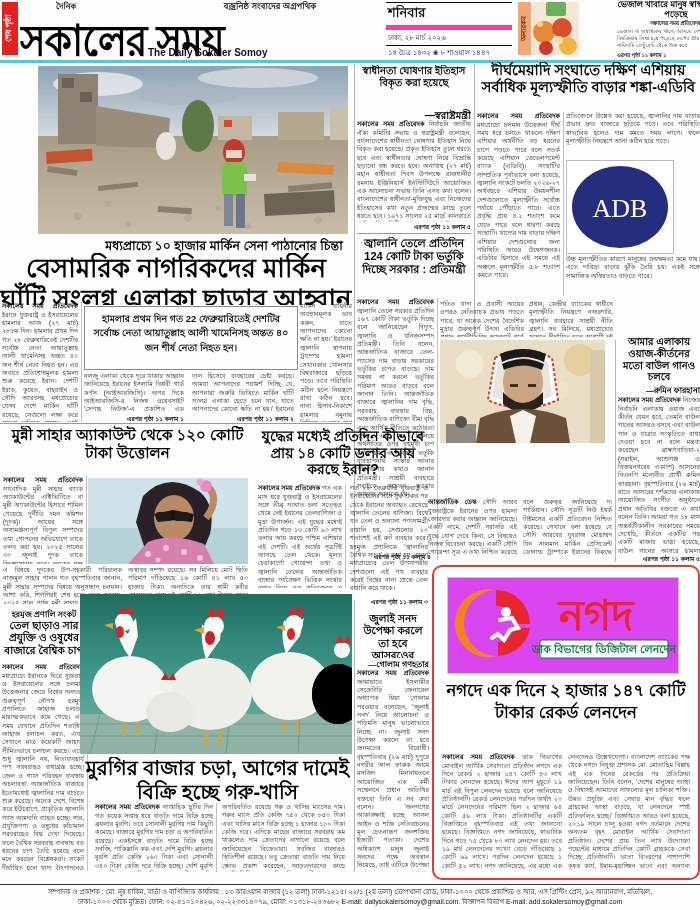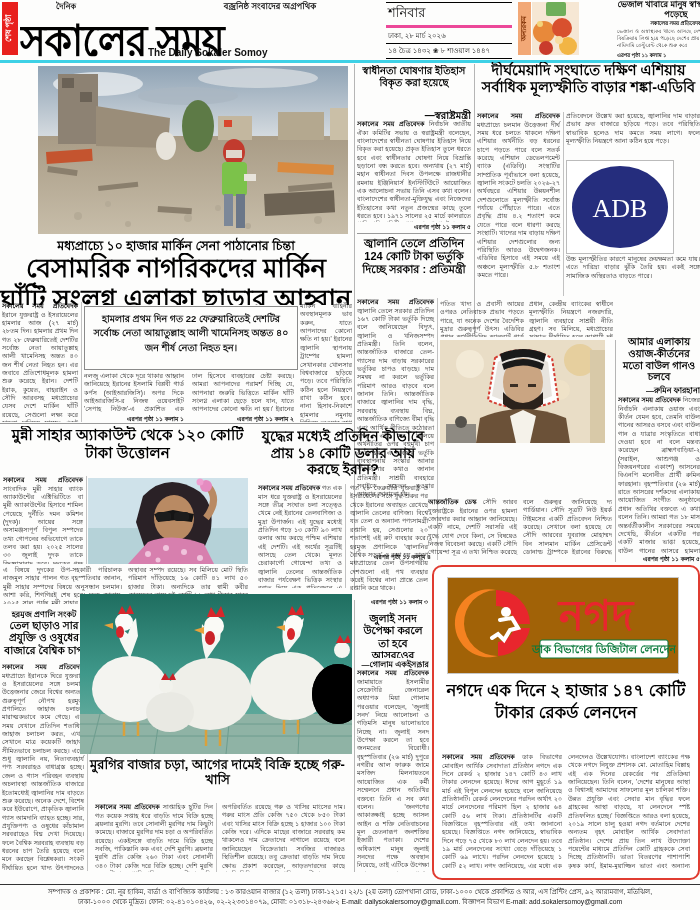--- a/index.html
+++ b/index.html
@@ -29,21 +29,21 @@
 <div id="page">
 
   <div class="abs" style="left:0;top:0;width:700px;height:60px;">
     <div class="abs vert-tab" style="left:2px;top:2px;width:16px;height:53px;background:#e8201d;color:#fff;font-size:8px;">শেষ পৃষ্ঠা</div>
     <div class="abs" style="left:56px;top:0;width:60px;height:10px;font-size:8px;font-weight:bold;">দৈনিক</div>
     <div class="abs" style="left:160px;top:0;width:220px;height:10px;font-size:8.5px;font-weight:bold;text-align:center;">বজ্রনিষ্ঠ সংবাদের অগ্রপথিক</div>
     <div class="abs masthead-logo" style="left:20px;top:7px;width:362px;height:44px;font-size:39px;white-space:nowrap;">সকালের সময়</div>
     <div class="abs" style="left:148px;top:47px;width:222px;height:12px;font-size:10px;font-weight:bold;text-align:left;">The Daily Sokaler Somoy</div>
 
     <div class="abs datebox" style="left:386px;top:2px;width:126px;height:56px;">
-      <div style="font-size:13px;font-weight:normal;padding:0 2px 1px 2px;border-bottom:3px solid #ec4899;">শনিবার</div>
+      <div style="font-size:13px;font-weight:bold;padding:0 2px 1px 2px;border-bottom:5px solid #ec4899;">শনিবার</div>
       <div class="row">ঢাকা, ২৮ মার্চ ২০২৬</div>
       <div class="row">১৪ চৈত্র ১৪৩২ ❀ ৮ শাওয়াল ১৪৪৭</div>
       <div class="row">বর্ষ ১০, সংখ্যা ৬৯</div>
 
     </div>
 
     <div class="abs vert-tab" style="left:518px;top:2px;width:13px;height:53px;background:#f2a876;color:#7c2d00;font-size:7px;">অন্যরকম</div>
     <div class="abs" style="left:532px;top:2px;width:47px;height:53px;">
       <svg width="47" height="53" viewBox="0 0 47 53">
         <rect width="47" height="53" fill="#f6e7d4"></rect>
@@ -115,21 +115,21 @@
           <circle cx="40" cy="150" r="4"></circle>
           <circle cx="90" cy="158" r="3"></circle>
           <circle cx="150" cy="152" r="4"></circle>
           <circle cx="210" cy="160" r="3"></circle>
           <circle cx="280" cy="154" r="4"></circle>
           <circle cx="70" cy="138" r="3"></circle>
           <circle cx="180" cy="142" r="3"></circle>
         </g>
     </svg>
   </div>
-  <div class="abs kicker" style="left:0;top:237px;width:352px;height:16px;font-size:12.5px;font-weight:600;">মধ্যপ্রাচ্যে ১০ হাজার মার্কিন সেনা পাঠানোর চিন্তা</div>
+  <div class="abs kicker" style="left:0;top:237px;width:352px;height:16px;font-size:12.5px;font-weight:600;padding-left:48px;">মধ্যপ্রাচ্যে ১০ হাজার মার্কিন সেনা পাঠানোর চিন্তা</div>
   <div class="abs headline" style="left:0;top:253px;width:352px;height:52px;font-size:26px;">বেসামরিক নাগরিকদের মার্কিন ঘাঁটি সংলগ্ন এলাকা ছাড়ার আহ্বান ইরানের</div>
 
   <div class="abs body-text" style="left:2px;top:302px;width:76px;height:120px;border-right:1px solid #c2c2c2;padding-right:3px;">
     <span class="byline">সকালের সময় প্রতিবেদক</span>
     <span>ইরানে যুক্তরাষ্ট্র ও ইসরায়েলের হামলার আজ (২৭ মার্চ) ২৮তম দিন। হামলার প্রথম দিন গত ২৮ ফেব্রুয়ারিতেই দেশটির সর্বোচ্চ নেতা আয়াতুল্লাহ আলী খামেনিসহ অন্তত ৪০ জন শীর্ষ নেতা নিহত হন। এর জবাবে প্রতিশোধমূলক হামলা শুরু করেছে ইরান। দেশটি ইরাক, কুয়েত, বাহরাইন ও সৌদি আরবসহ মধ্যপ্রাচ্যের যেসব দেশে মার্কিন ঘাঁটি রয়েছে, সেগুলো লক্ষ্য করে হামলা চালিয়ে যাচ্ছে। একই সঙ্গে ইসরায়েলের বিভিন্ন শহরেও হামলা হচ্ছে। এতে সংঘাত ধীরে ধীরে পুরো মধ্যপ্রাচ্যজুড়ে ছড়িয়ে পড়ছে। মার্কিন ঘাঁটি সংলগ্ন এলাকা থেকে বেসামরিক নাগরিকদের সরে যাওয়ার আহ্বান ইরানের মার্কিন যুক্তরাষ্ট্র ও ইসরায়েলের সঙ্গে যুদ্ধ শুরুর প্রায় এক মাস পর।</span>
   </div>
   <div class="abs quote-box" style="left:84px;top:306px;width:198px;height:52px;">হামলার প্রথম দিন গত 22 ফেব্রুয়ারিতেই দেশটির সর্বোচ্চ নেতা আয়াতুল্লাহ আলী খামেনিসহ অন্তত ৪০ জন শীর্ষ নেতা নিহত হন।</div>
   <div class="abs body-text" style="left:84px;top:372px;width:100px;height:42px;">নলজু এলাকা থেকে দূরে থাকার আহ্বান জানিয়েছে ইরানের ইসলামি বিপ্লবী গার্ড কর্পস (আইআরজিসি)। অপর দিকে আইআরজিসি-র নিজস্ব ওয়েবসাইট 'সেপাহ নিউজ'-এ প্রকাশিত এক বিবৃতিতে এই সতর্কতা জারি করা হয়। বিবৃতিতে বলা হয়, 'কাপুরুষ মার্কিন-ইহুদিবাদী শক্তিগুলো বেসামরিক এলাকা এবং নিরপরাধ মানুষকে</div>
   <div class="abs jump" style="left:84px;top:414px;width:100px;height:8px;">এরপর পৃষ্ঠা ১১ কলাম ১</div>
   <div class="abs body-text" style="left:192px;top:372px;width:102px;height:42px;">ঢাল হিসেবে ব্যবহারের চেষ্টা করছে। আমরা আপনাদের পরামর্শ দিচ্ছি যে, আপনারা জরুরি ভিত্তিতে মার্কিন ঘাঁটি সংলগ্ন এলাকা ছেড়ে চলে যান, যাতে আপনাদের কোনো ক্ষতি না হয়।' ইরানের জ্বালানি স্থাপনায় হামলা সেখানকার সরবরাহে বিঘ্ন ঘটাতে পারে বলে ধারণা করা হচ্ছে।</div>
@@ -309,37 +309,37 @@
       <g stroke="#d9a13c" stroke-width="2.5">
           <line x1="44" y1="128" x2="44" y2="142"></line>
           <line x1="58" y1="128" x2="58" y2="142"></line>
           <line x1="126" y1="136" x2="126" y2="152"></line>
           <line x1="140" y1="136" x2="140" y2="152"></line>
           <line x1="204" y1="126" x2="204" y2="140"></line>
           <line x1="218" y1="126" x2="218" y2="140"></line>
         </g>
     </svg>
   </div>
-  <div class="abs headline" style="left:85px;top:757px;width:265px;height:44px;font-size:13px;">মুরগির বাজার চড়া, আগের দামেই বিক্রি হচ্ছে গরু-খাসি</div>
+  <div class="abs headline" style="left:85px;top:757px;width:265px;height:44px;font-size:20px;">মুরগির বাজার চড়া, আগের দামেই বিক্রি হচ্ছে গরু-খাসি</div>
   <div class="abs body-text" style="left:95px;top:803px;width:118px;height:69px;border-right:1px solid #c2c2c2;padding-right:3px;">
     <span class="byline">সকালের সময় প্রতিবেদক</span>
     <span>সাপ্তাহিক ছুটির দিন গত কয়েক সপ্তাহ ধরে বাড়তি দামে বিক্রি হচ্ছে ব্রয়লার মুরগি। তবে সোনালী মুরগির দাম কিছুটা কমেছে। বাজারে মুরগির দাম চড়া ও অপরিবর্তিত রয়েছে। একইসঙ্গে বাড়তি দামে বিক্রি হচ্ছে সবজি, পাকিস্তানি কক এবং দেশি মুরগি। ব্রয়লার মুরগি প্রতি কেজি ২৬০ টাকা এবং সোনালী ৩৪০ টাকা কেজি দরে বিক্রি হচ্ছে। দেশি মুরগি ৬৫০ টাকা ও পাকিস্তানি কক ৩৫০ টাকা কেজি দরে বিক্রি হচ্ছে বলে জানিয়েছেন বিক্রেতারা।</span>
   </div>
   <div class="abs body-text" style="left:222px;top:803px;width:123px;height:69px;">অপরিবর্তিত রয়েছে গরু ও খাসির মাংসের দাম। গরুর মাংস প্রতি কেজি ৭৫০ থেকে ৮৫০ টাকা এবং খাসির মাংস বিক্রি হচ্ছে ১ হাজার ১০০ টাকা কেজি দরে। এদিকে মাছের বাজারে সরবরাহ কম থাকলেও দাম ক্রেতাদের নাগালে রয়েছে বলে জানিয়েছেন বিক্রেতারা। সবজির বাজারও স্থিতিশীল রয়েছে। তবু ক্রেতারা বাড়তি দাম নিয়ে ক্ষোভ প্রকাশ করেছেন, আড়তদারদের কাছে বাড়তি বিক্রি হচ্ছে কেজিপ্রতি ৪৫০ টাকায়।</div>
 
   <div class="vrule" style="left:354px;top:600px;height:272px;"></div>
   <div class="abs headline" style="left:357px;top:612px;width:72px;height:46px;font-size:10.5px;">জুলাই সনদ উপেক্ষা করলে তা হবে আসরওের বিরোধী</div>
-  <div class="abs attrib" style="left:357px;top:658px;width:72px;height:10px;font-size:8px;">—গোলাম একইসঙ়ার</div>
+  <div class="abs attrib" style="left:357px;top:658px;width:72px;height:10px;font-size:8px;">—গোলাম গণহত়ার</div>
   <div class="abs body-text" style="left:357px;top:669px;width:72px;height:203px;">
     <span class="byline">সকালের সময় প্রতিবেদক</span>
     <span>জামায়াতে ইসলামীর সেক্রেটারি জেনারেল অধ্যাপক মিয়া গোলাম পরওয়ার বলেছেন, 'জুলাই সনদ' নিয়ে আলোচনা ও গড়িমসি মানুষ ভালোভাবে নিচ্ছে না। জুলাই সনদ উপেক্ষা করলে তা হবে জনমতের বিরোধী। বৃহস্পতিবার (২৬ মার্চ) দুপুরে নগরীর আল ফারুক জামে মসজিদ মিলনায়তনে আয়োজিত এক কর্মী সম্মেলনে প্রধান অতিথির বক্তব্যে তিনি এ সব কথা বলেন। 'জনগণের আকাঙ্ক্ষাই হচ্ছে আসল আইন ও শক্তি নেতিবাচনের মূল চেতনারূপ জনশক্তির ইজারী পতাকা। দেশের অধিকাংশ মানুষ জুলাই সনদের পক্ষে অবস্থান নিয়েছে, তাই এটিকে উপেক্ষা করা হলে তা জনগণের ম্যান্ডেটের বিরোধী হবে', বলেন তিনি। তিনি বলেন, 'পরিবর্তনই একটি সিস্টেম প্রশ্নের মাধ্যমে জুলাই সনদ বাস্তবায়নের পথ তৈরি করতে হবে।'</span>
   </div>
 
   <div class="abs nagad-box" style="left:432px;top:565px;width:264px;height:311px;">
-    <div class="abs" style="left:13px;top:10px;width:230px;height:95px;border:1px solid #c8c8c8;background:#a16207;">
+    <div class="abs" style="left:13px;top:10px;width:230px;height:95px;border:1px solid #c8c8c8;background:#d946ef;">
       <svg width="228" height="93" viewBox="0 0 228 93">
         <path d="M48 12 A34 34 0 1 0 50 78 A28 28 0 0 1 48 12 Z" fill="#f58220"></path>
         <path d="M48 12 A34 34 0 0 1 82 46 L66 46 A18 18 0 0 0 48 28 Z" fill="#e8262d"></path>
         <path d="M50 78 A34 34 0 0 0 82 50 L66 50 A18 18 0 0 1 50 64 Z" fill="#e8262d"></path>
         <circle cx="58" cy="34" r="5" fill="#ffffff"></circle>
         <path d="M52 42 L64 40 L70 50 L62 52 L56 62 L50 56 L44 60" stroke="#ffffff" stroke-width="4" fill="none" stroke-linecap="round"></path>
         <text x="148" y="52" text-anchor="middle" fill="#e8262d" font-size="42" font-weight="bold" font-family="Liberation Sans, DejaVu Sans, sans-serif">নগদ</text>
         <rect x="92" y="62" width="128" height="18" fill="#fff" stroke="#0b7a3c" stroke-width="1" rx="2"></rect>
         <text x="156" y="75" text-anchor="middle" fill="#0b7a3c" font-size="11" font-weight="bold" font-family="Liberation Sans, DejaVu Sans, sans-serif">ডাক বিভাগের ডিজিটাল লেনদেন</text>
       </svg>

